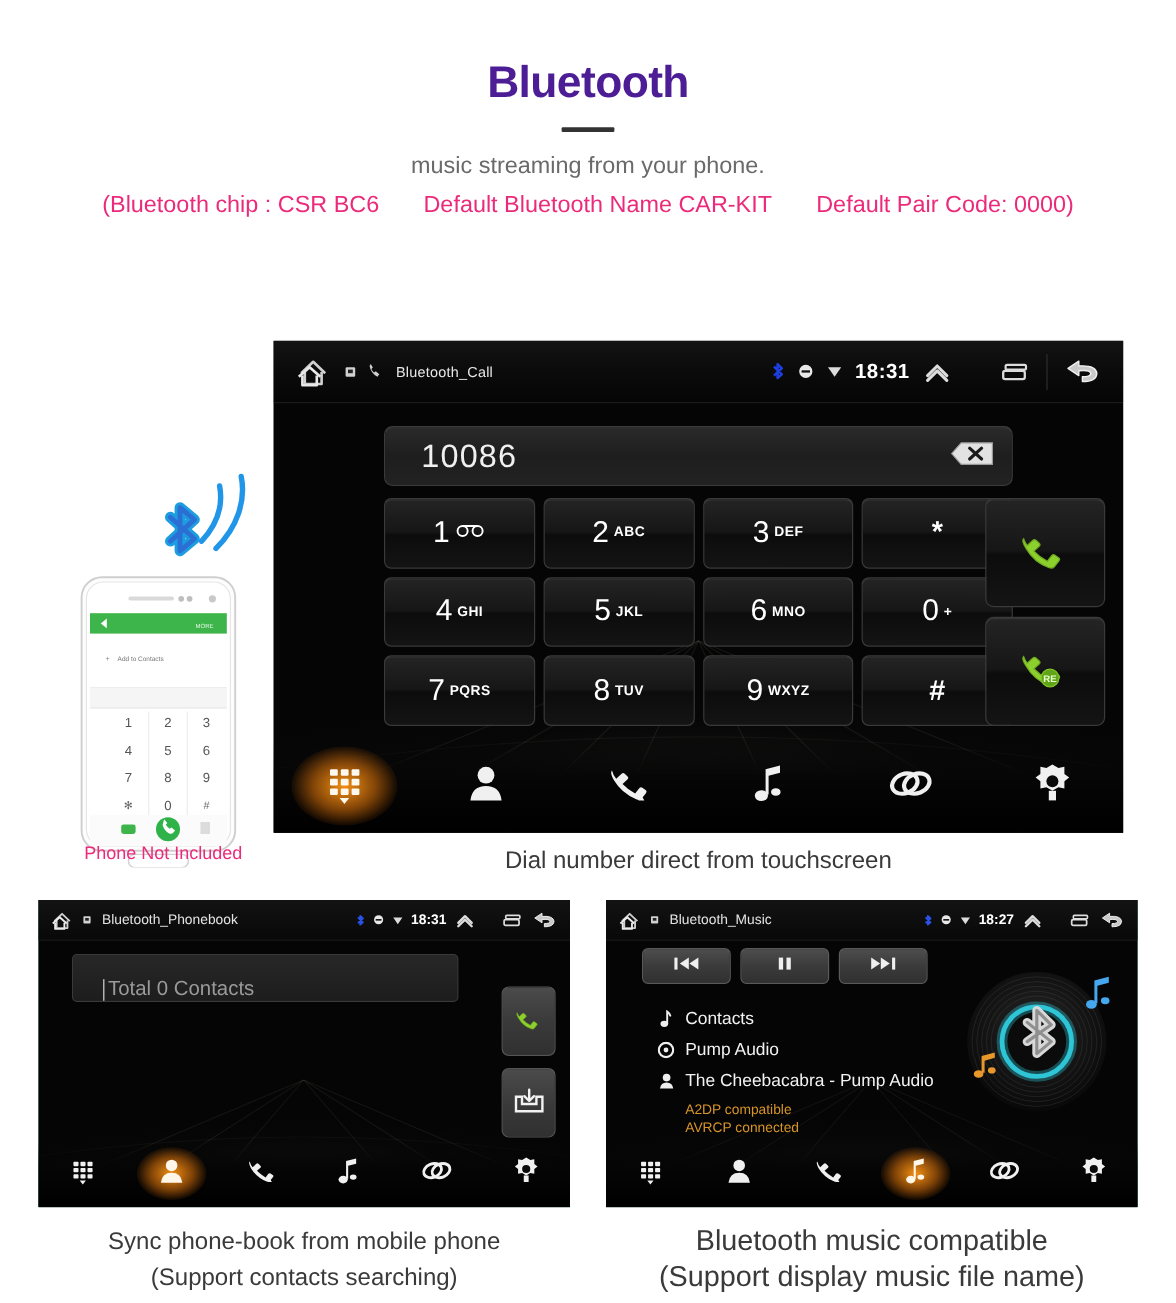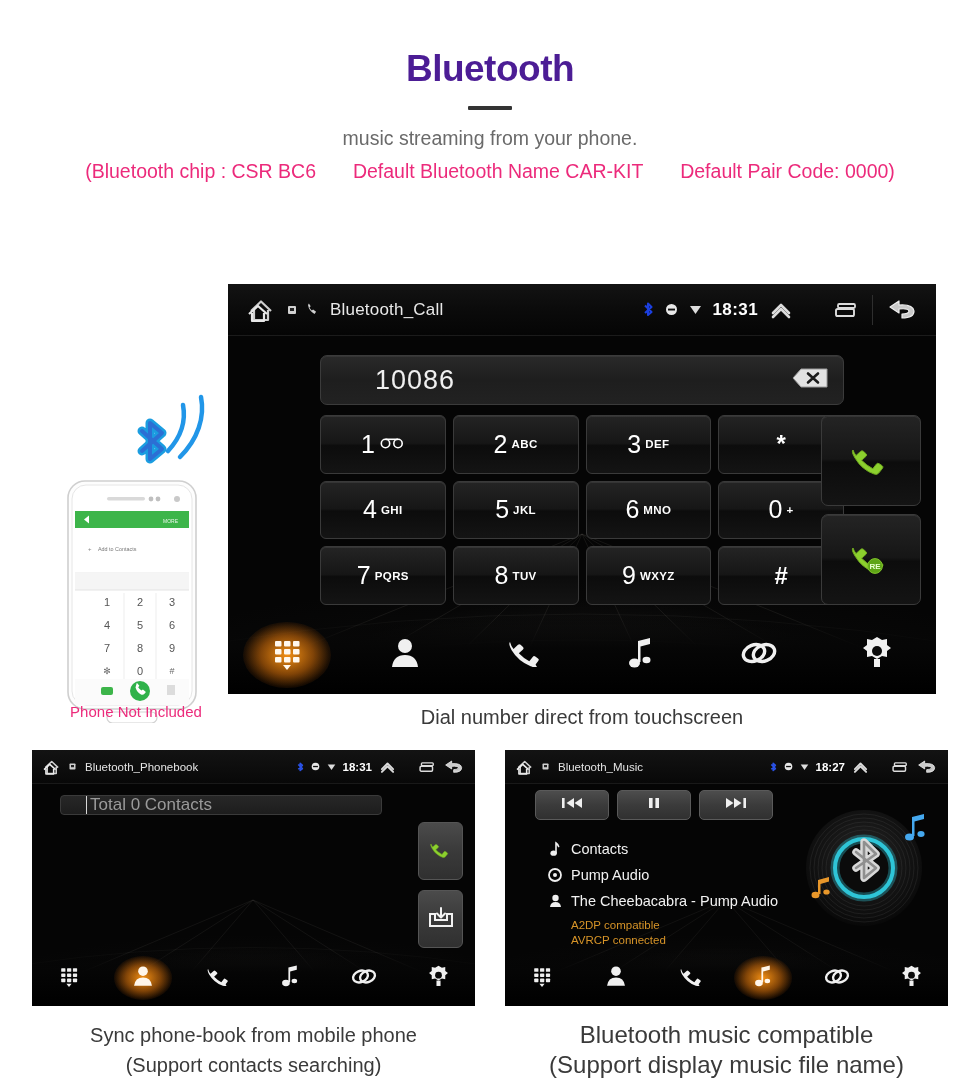--- a/index.html
+++ b/index.html
@@ -63,36 +63,35 @@
   .statusbar {
     position: absolute; left: 0; top: 0; right: 0;
     height: 52px;
     background: linear-gradient(#131313, #0a0a0a 55%, #050505);
     display: flex; align-items: center;
     z-index: 4;
     border-bottom: 1px solid #1b1b1b;
   }
   .sb-home { margin-left: 18px; display: flex; align-items: center; }
   .sb-mini { display: flex; align-items: center; gap: 7px; }
-  .sb-title { color: #e8e8e8; font-size: 17px; margin-left: 11px; letter-spacing: .2px; }
+  .sb-title { color: #e8e8e8; font-size: 12px; margin-left: 11px; letter-spacing: .2px; }
   .sb-right { margin-left: auto; display: flex; align-items: center; gap: 11px; padding-right: 14px; }
   .sb-time { color: #fff; font-size: 17px; font-weight: bold; letter-spacing: .4px; }
   .sb-div { width: 1px; height: 30px; background: #2e2e2e; margin: 0 2px; }
 
   
   .dial-field {
     position: absolute; left: 92px; top: 71px;
     width: 524px; height: 50px;
     background: linear-gradient(#2a2a2a, #1e1e1e 50%, #222);
     border: 1px solid #3b3b3b;
     border-radius: 7px;
     display: flex; align-items: center;
     z-index: 3;
     box-shadow: inset 0 1px 0 rgba(255,255,255,0.06);
-    padding-left: 24px;
   }
   .dial-number {
     color: #f0f0f0; font-size: 27px; margin-left: 30px;
     letter-spacing: 1px; font-weight: 300;
   }
   .dial-del {
     margin-left: auto; margin-right: 13px;
   }
 
   
@@ -197,24 +196,24 @@
 
   .sub-nav {
     position: absolute; left: 0; right: 0; bottom: 0; height: 56px;
     display: flex; align-items: center; z-index: 5;
     background: linear-gradient(to top, #000 0%, #050505 60%, rgba(5,5,5,0) 100%);
   }
   .sub-nav .nitem.active::before { width: 58px; height: 44px; }
 
   
   .pb-search {
-    position: absolute; left: 28px; top: 45px; width: 322px; height: 20px;
+    position: absolute; left: 28px; top: 45px; width: 322px; height: 40px;
     background: linear-gradient(#272727, #1d1d1d);
     border: 1px solid #3a3a3a; border-radius: 4px;
-    display: flex; align-items: center; z-index: 3;
+    display: flex; align-items: flex-end; z-index: 3;
   }
   .pb-search .caret { width: 1px; height: 18px; background: #d8d8d8; margin-left: 25px; }
   .pb-search .ph { color: #9a9a9a; font-size: 17px; margin-left: 3px; }
   .pb-side {
     position: absolute; right: 12px; width: 45px; height: 58px;
     background: linear-gradient(#4b4b4b, #3a3a3a 50%, #303030);
     border: 1px solid #555; border-radius: 6px;
     display: flex; align-items: center; justify-content: center;
     z-index: 3; cursor: pointer;
   }

